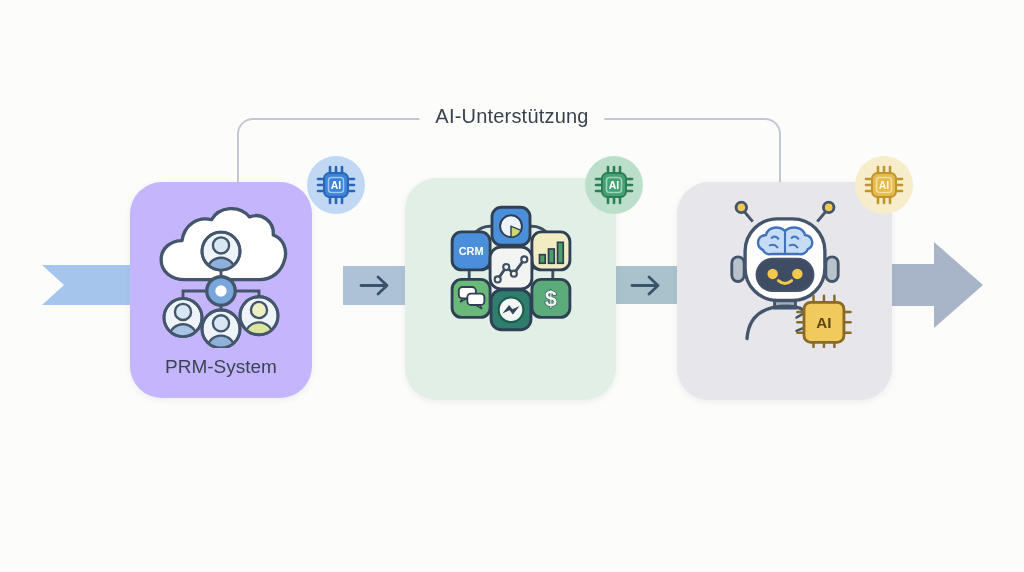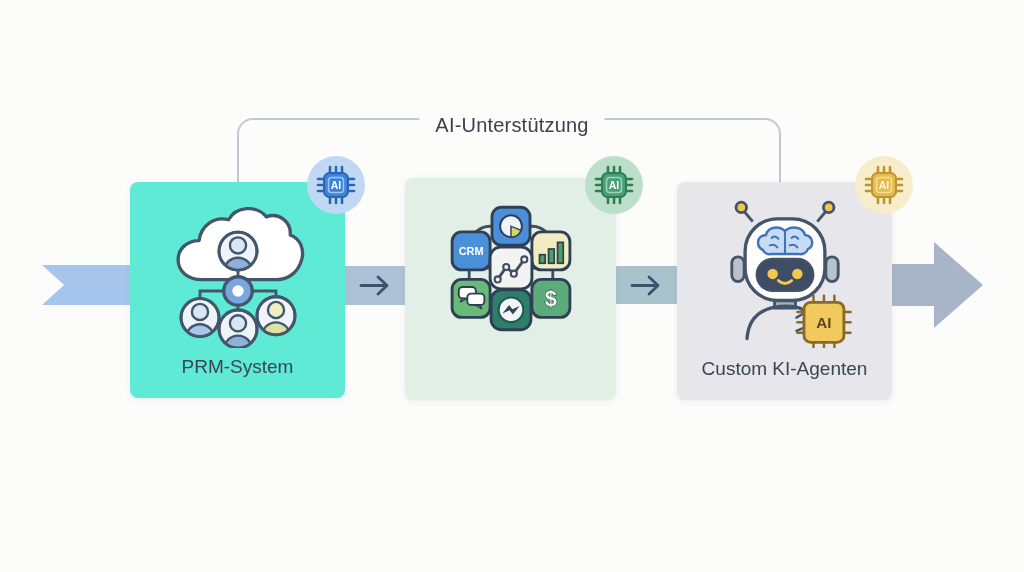--- a/index.html
+++ b/index.html
@@ -13,21 +13,21 @@
 
   
   .bracket{
     position:absolute;left:237px;top:118px;width:544px;height:64px;
     border:2px solid #c3c7d3;border-bottom:none;
     border-radius:16px 16px 0 0;
     box-sizing:border-box;
     z-index:1;
   }
   .bracket-label{
-    position:absolute;left:512px;top:114px;transform:translateX(-50%);
+    position:absolute;left:512px;top:105px;transform:translateX(-50%);
     background:#fcfcfa;padding:0 16px;
     font-size:20px;font-weight:500;color:#39434f;letter-spacing:.2px;
     z-index:2;white-space:nowrap;
   }
 
   
   .ribbon-start{
     position:absolute;left:42px;top:265px;width:92px;height:40px;
     background:#a6c5ec;
     clip-path:polygon(0 0,100% 0,100% 100%,0 100%,24% 50%);
@@ -36,24 +36,24 @@
   .gap-arrow{
     position:absolute;display:flex;align-items:center;justify-content:center;
     z-index:1;
   }
   .gap-arrow-1{left:343px;top:266px;width:63px;height:39px;background:#aec2d7;}
   .gap-arrow-2{left:614px;top:266px;width:64px;height:38px;background:#a9c2cb;}
   .end-arrow{position:absolute;left:889px;top:242px;z-index:1;}
 
   
   .card{
-    position:absolute;border-radius:8px;z-index:2;
+    position:absolute;border-radius:32px;z-index:2;
     box-shadow:0 2px 6px rgba(140,150,170,0.14);
   }
-  .card1{left:130px;top:182px;width:215px;height:216px;background:#5eead4;}
+  .card1{left:130px;top:182px;width:182px;height:216px;background:#c4b5fd;}
   .card2{left:405px;top:178px;width:211px;height:222px;background:#e2efe6;}
   .card3{left:677px;top:182px;width:215px;height:218px;background:#e7e6ea;}
   .card-icon{
     position:absolute;left:50%;top:14px;transform:translateX(-50%);
     width:152px;height:152px;
   }
   .card-label{
     position:absolute;left:0;right:0;bottom:20px;
     text-align:center;font-size:19px;font-weight:500;color:#3a4555;
     white-space:nowrap;
@@ -267,21 +267,20 @@
             <line x1="93" y1="133" x2="100" y2="133"></line>
             <line x1="93" y1="144" x2="100" y2="144"></line>
           <line x1="142" y1="122" x2="149" y2="122"></line>
             <line x1="142" y1="133" x2="149" y2="133"></line>
             <line x1="142" y1="144" x2="149" y2="144"></line>
         </g>
         <rect x="100" y="112" width="42" height="42" rx="7" fill="#f1ca5e" stroke="#8a6a24" stroke-width="3"></rect>
         <text class="chip-text" x="121" y="139" text-anchor="middle" font-size="16" fill="#5c4615">AI</text>
       </g>
     </svg>
-    <div class="card-label">Custom KI-Agenten</div>
   </div>
 
   <div class="badge badge-blue">
     <svg viewBox="0 0 40 40">
       <g stroke="#2a66b3" stroke-width="2.6" stroke-linecap="round">
         <line x1="14" y1="2" x2="14" y2="8"></line>
           <line x1="20" y1="2" x2="20" y2="8"></line>
           <line x1="26" y1="2" x2="26" y2="8"></line>
         <line x1="14" y1="32" x2="14" y2="38"></line>
           <line x1="20" y1="32" x2="20" y2="38"></line>

